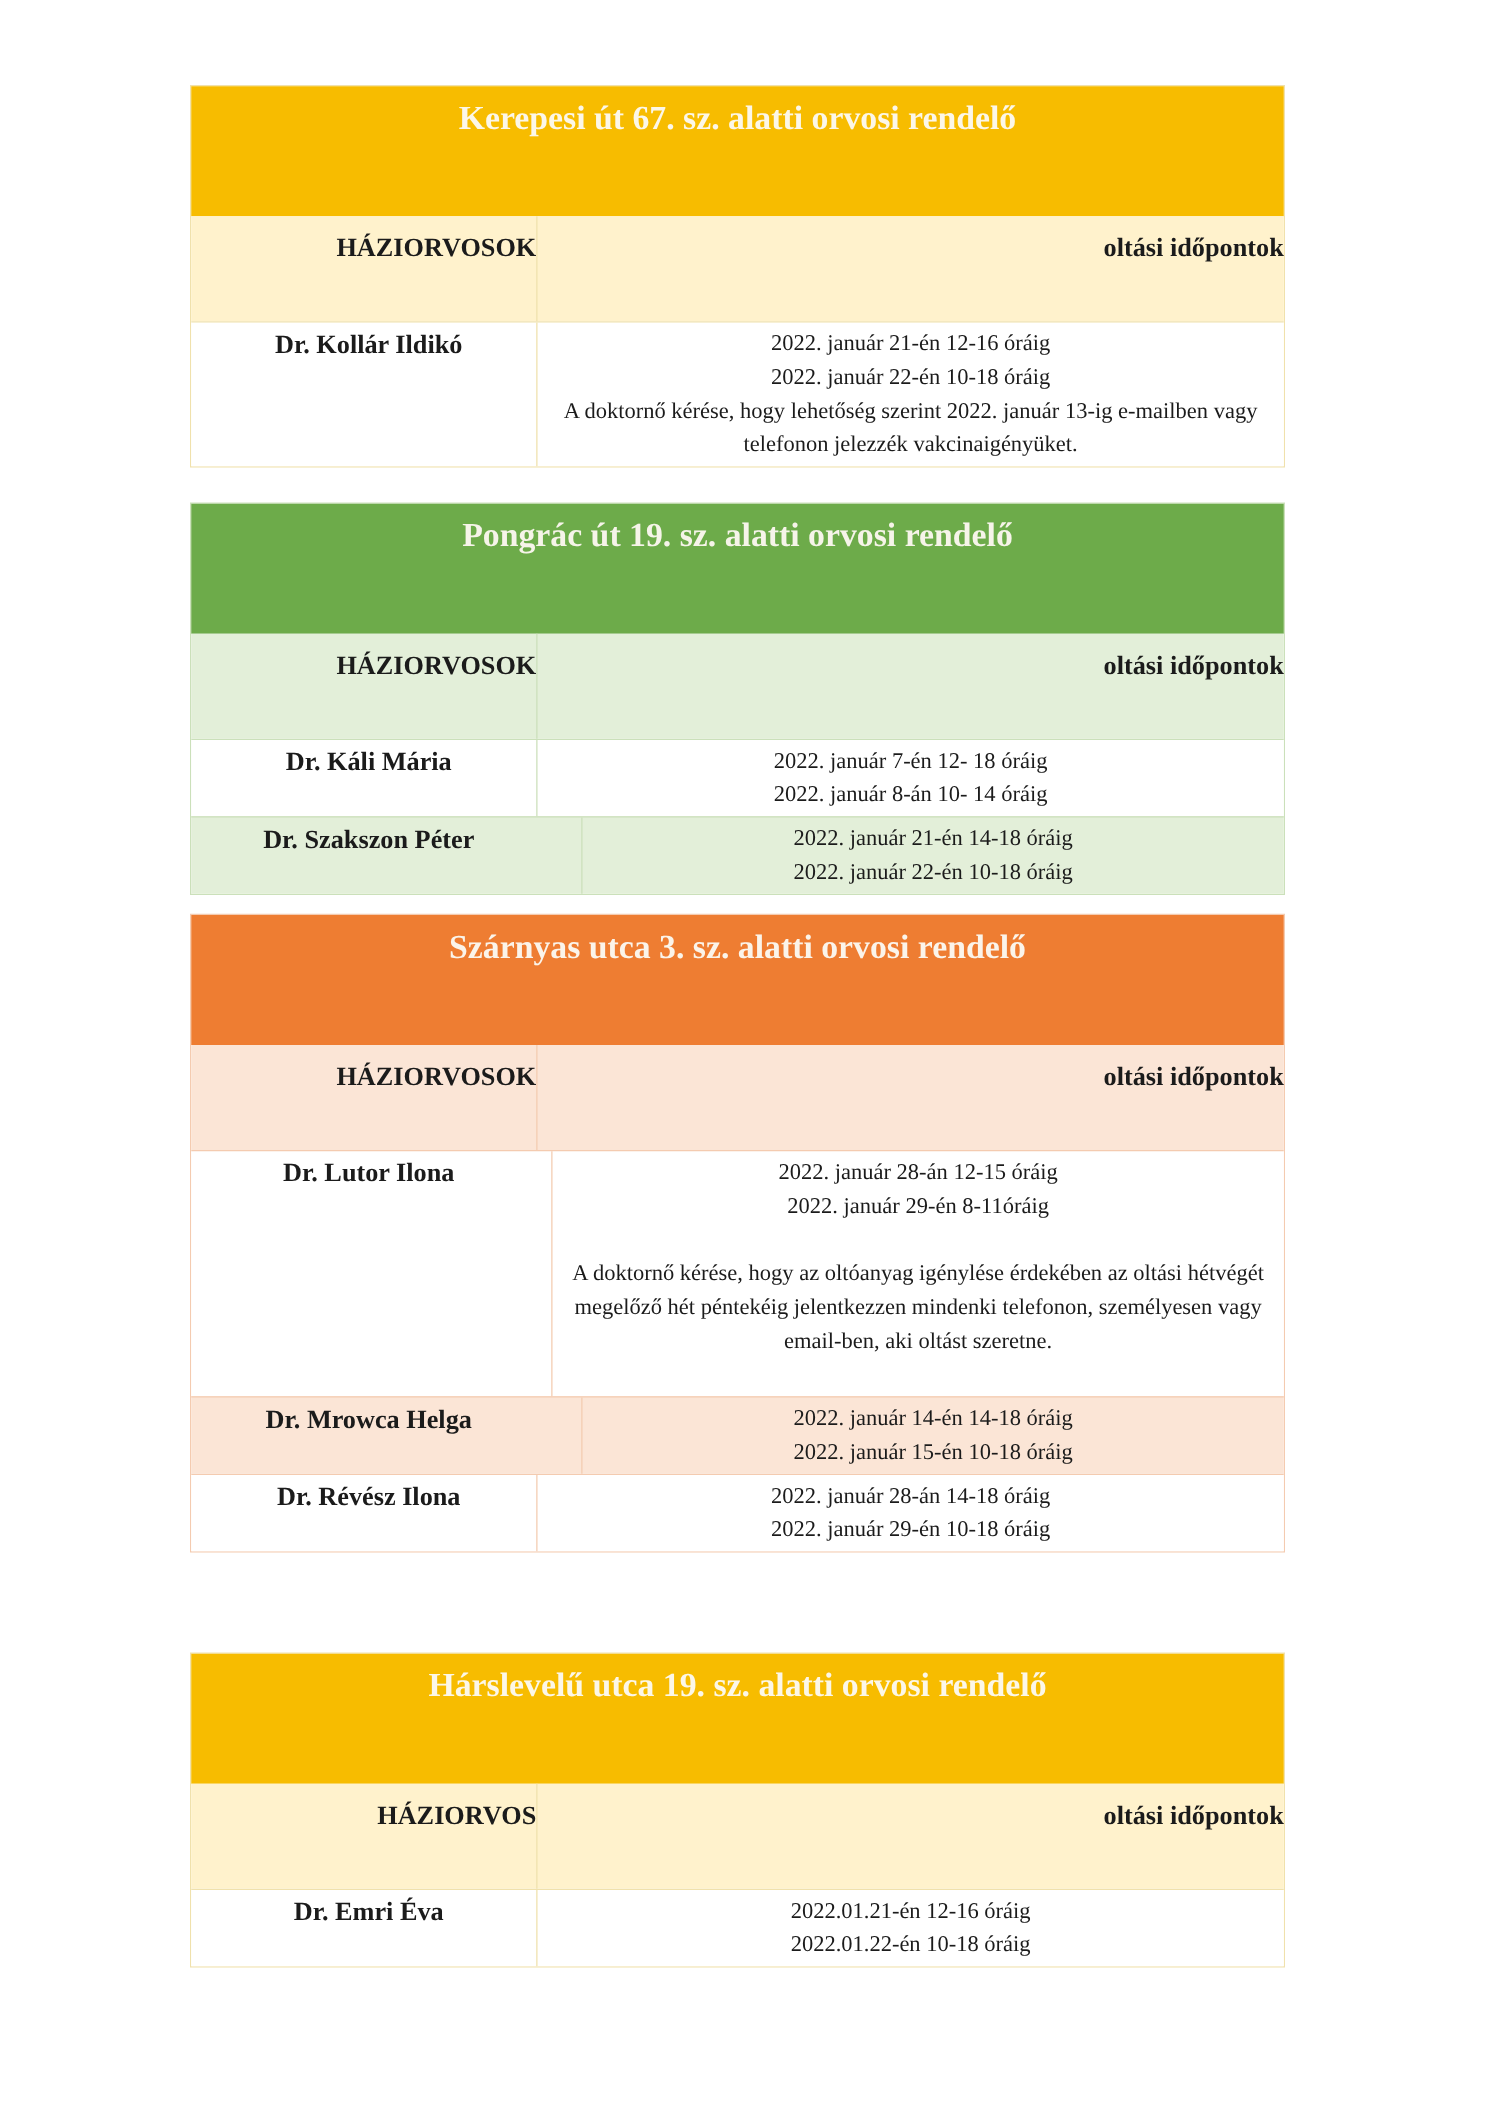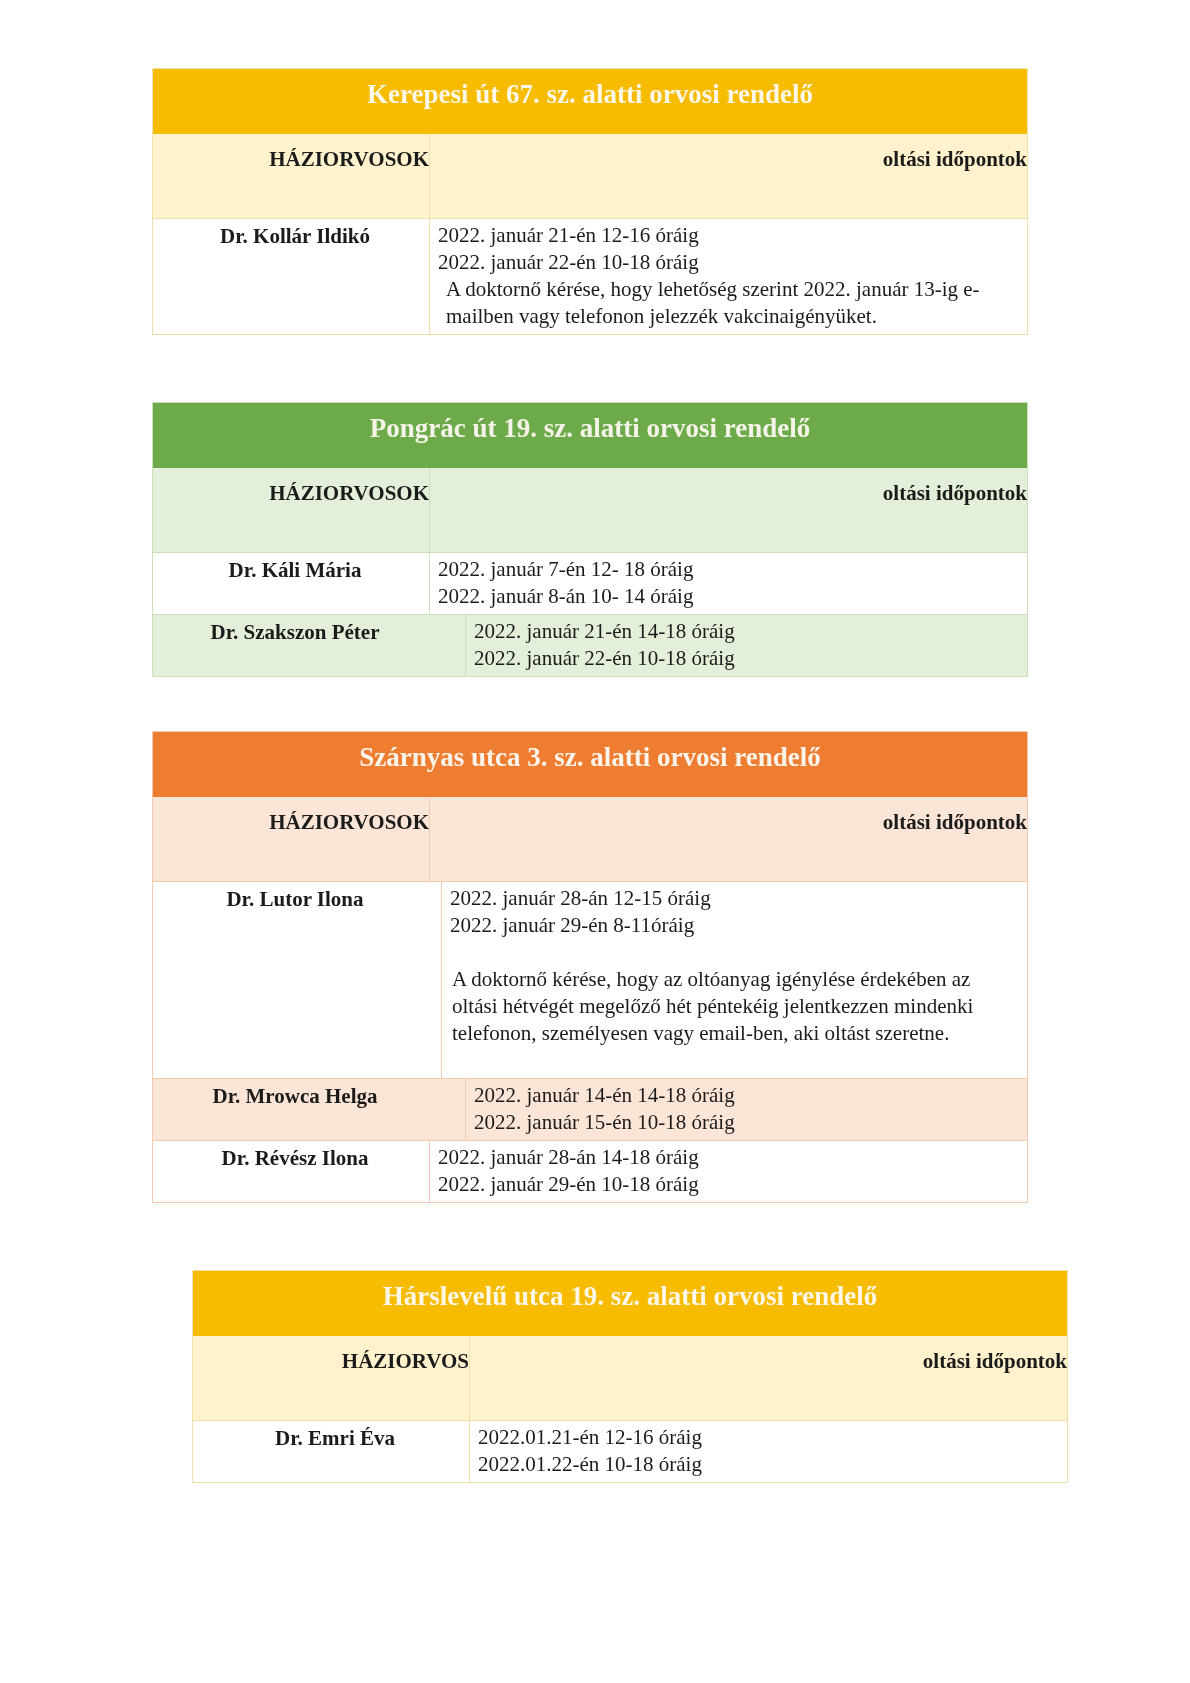--- a/index.html
+++ b/index.html
@@ -14,21 +14,21 @@
   .page { position: absolute; inset: 0; background: #ffffff; }
 
   .vax-table {
     position: absolute;
     left: 152px;
     width: 876px;
     border: 1px solid var(--bdr, #e6dcb4);
     background: #ffffff;
   }
   .band {
-    height: 65px;
+    height: 104px;
     background: var(--band, #f0b400);
     text-align: center;
     padding-top: 9px;
   }
   .band-title {
     font-weight: bold;
     font-size: 27px;
     line-height: 32px;
     color: var(--band-text, #fdf8ea);
   }
@@ -44,36 +44,37 @@
   }
   .row { border-top: 1px solid var(--bdr, #e6dcb4); background: #ffffff; }
   .row.shaded { background: var(--tint, #fff2cc); gap: 36px; }
   .doctor {
     font-weight: bold;
     font-size: 21px;
     padding: 4px 6px 4px 14px;
     line-height: 27px;
   }
   .times {
-    font-size: 21px;
+    font-size: 18px;
+    text-align: center;
     padding: 3px 8px 4px 8px;
     line-height: 27px;
   }
   .note {
     max-width: 565px;
     margin: 0 auto;
     line-height: 27px;
   }
   .gap-note { margin-top: 27px; }
 
   
   .t0 { top: 68px; }
   .t1 { top: 402px; }
   .t2 { top: 731px; }
-  .t3 { top: 1270px; margin-left: 40px; }
+  .t3 { top: 1322px; }
   .t0 .row-0 { min-height: 109px; }
   .t1 .row-0 { min-height: 57px; }
   .t1 .row-1 { min-height: 60px; }
   .t2 .row-0 { min-height: 197px; gap: 12px; }
   .t2 .row-1 { min-height: 50px; }
   .t2 .row-2 { min-height: 60px; }
   .t3 .row-0 { min-height: 60px; }
 </style>
 </head>
 <body>

